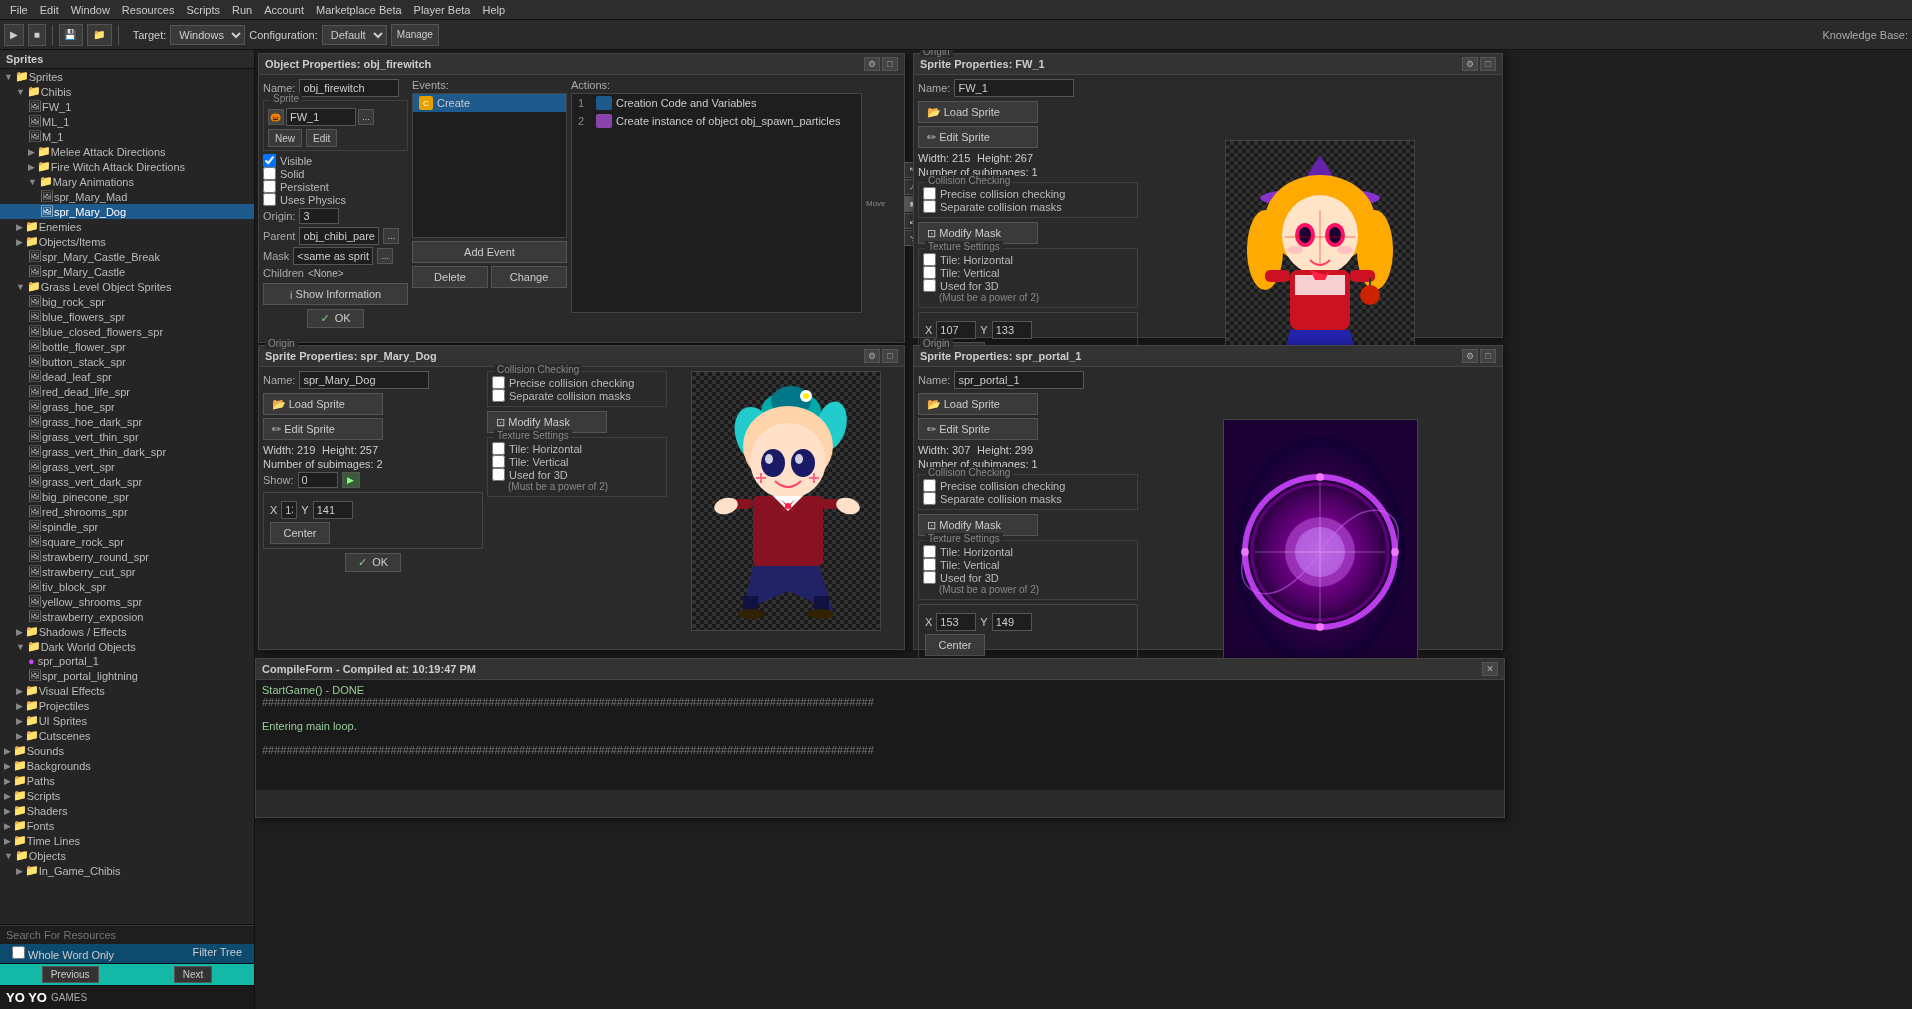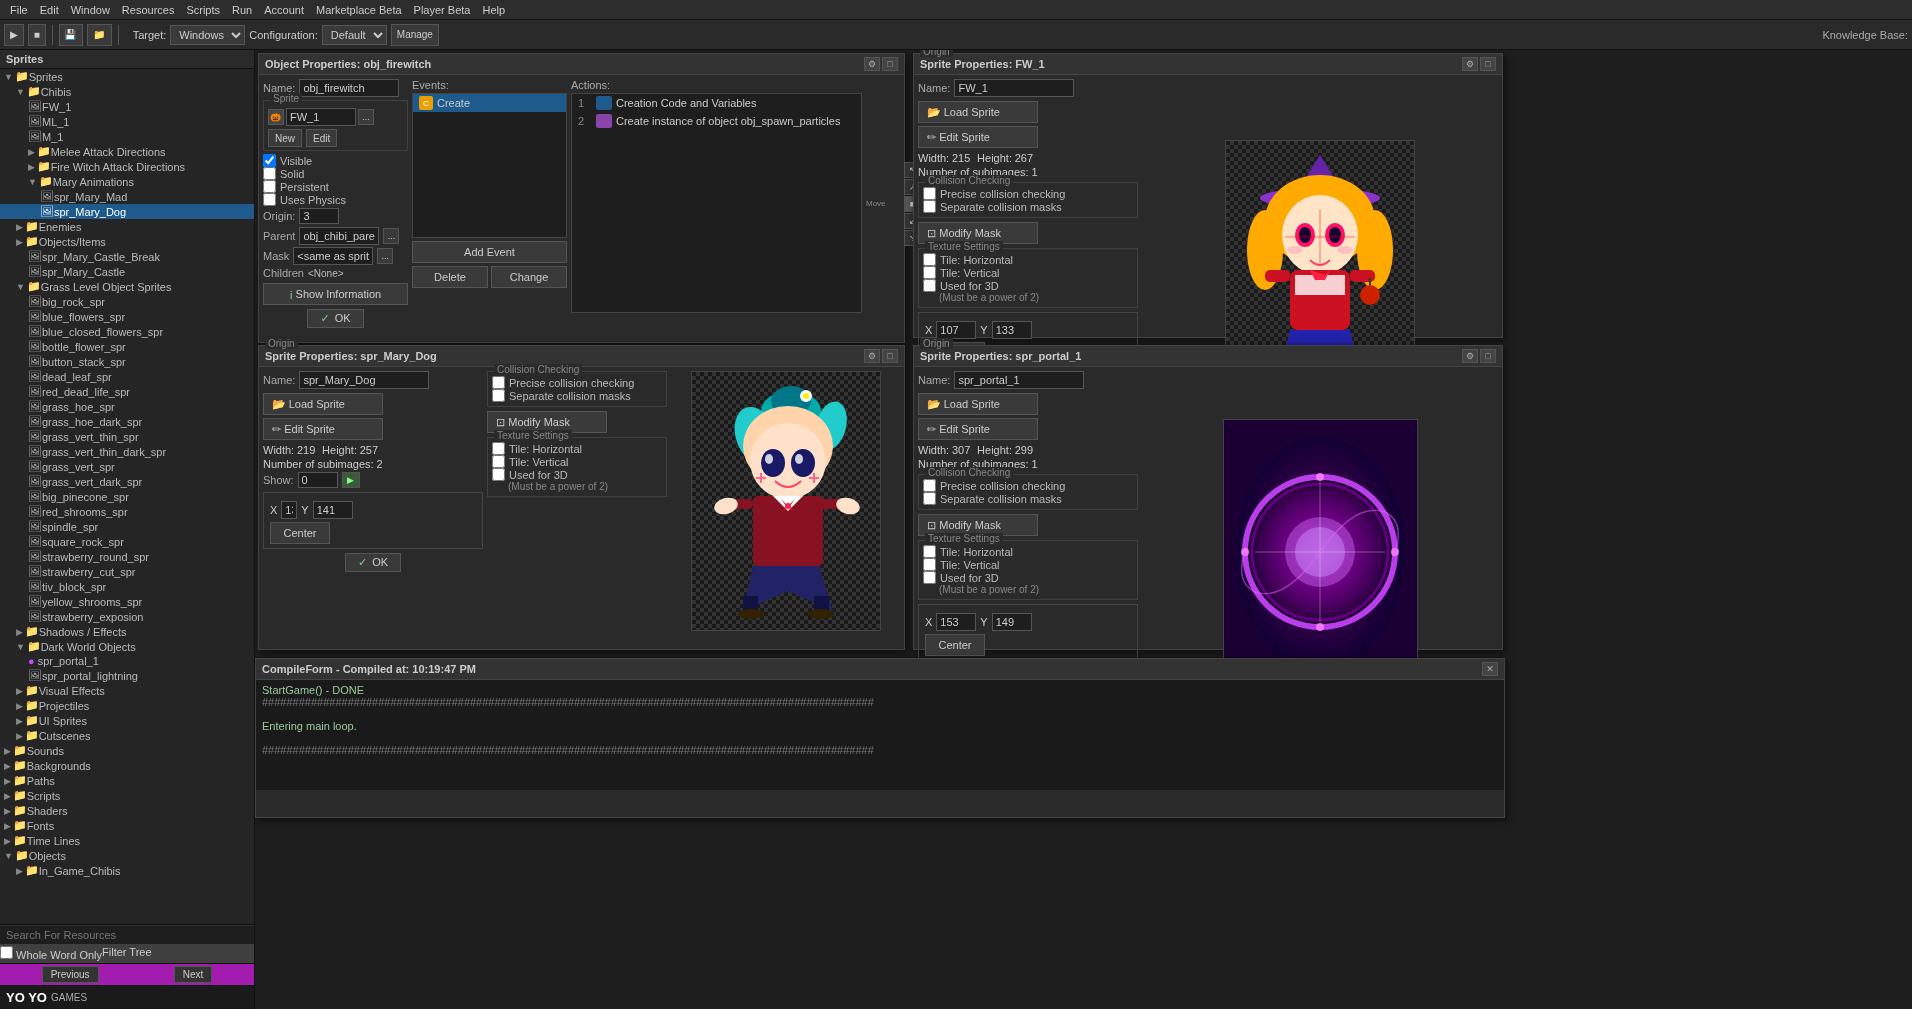--- a/index.html
+++ b/index.html
@@ -31,22 +31,22 @@
     .tree-item { display: flex; align-items: center; padding: 1px 4px; cursor: pointer; white-space: nowrap; color: #bbb; }
     .tree-item.selected { background: #1e5a8c; color: #fff; }
     .indent-1 { padding-left: 16px; }
     .indent-2 { padding-left: 28px; }
     .indent-3 { padding-left: 40px; }
     .folder-arrow { margin-right: 2px; font-size: 9px; color: #888; }
 
     
     #sidebar-bottom { border-top: 1px solid #111; }
     #search-box { background: #1e1e1e; border: none; border-top: 1px solid #333; color: #ccc; padding: 3px 6px; width: 100%; outline: none; }
-    #sidebar-options { display: flex; background: #404040; padding: 2px 0; justify-content: flex-start; }
-    #sidebar-nav { display: flex; background: #a21caf; padding: 2px 4px; justify-content: space-around; border-top: 1px solid #111; }
+    #sidebar-options { display: flex; background: #0c4a6e; padding: 2px 12px; justify-content: space-between; }
+    #sidebar-nav { display: flex; background: #14b8a6; padding: 2px 4px; justify-content: space-around; border-top: 1px solid #111; }
     .sidebar-nav-btn { background: #333; border: 1px solid #555; color: #ccc; padding: 2px 8px; cursor: pointer; font-size: 10px; }
 
     
     #yoyo-logo { background: #1a1a1a; padding: 4px 6px; display: flex; align-items: center; gap: 4px; border-top: 1px solid #111; }
 
     
     #content { flex: 1; background: #1e1e1e; position: relative; overflow: hidden; }
 
     
     .window { position: absolute; background: #2a2a2a; border: 1px solid #444; box-shadow: 2px 2px 8px rgba(0,0,0,0.6); }

